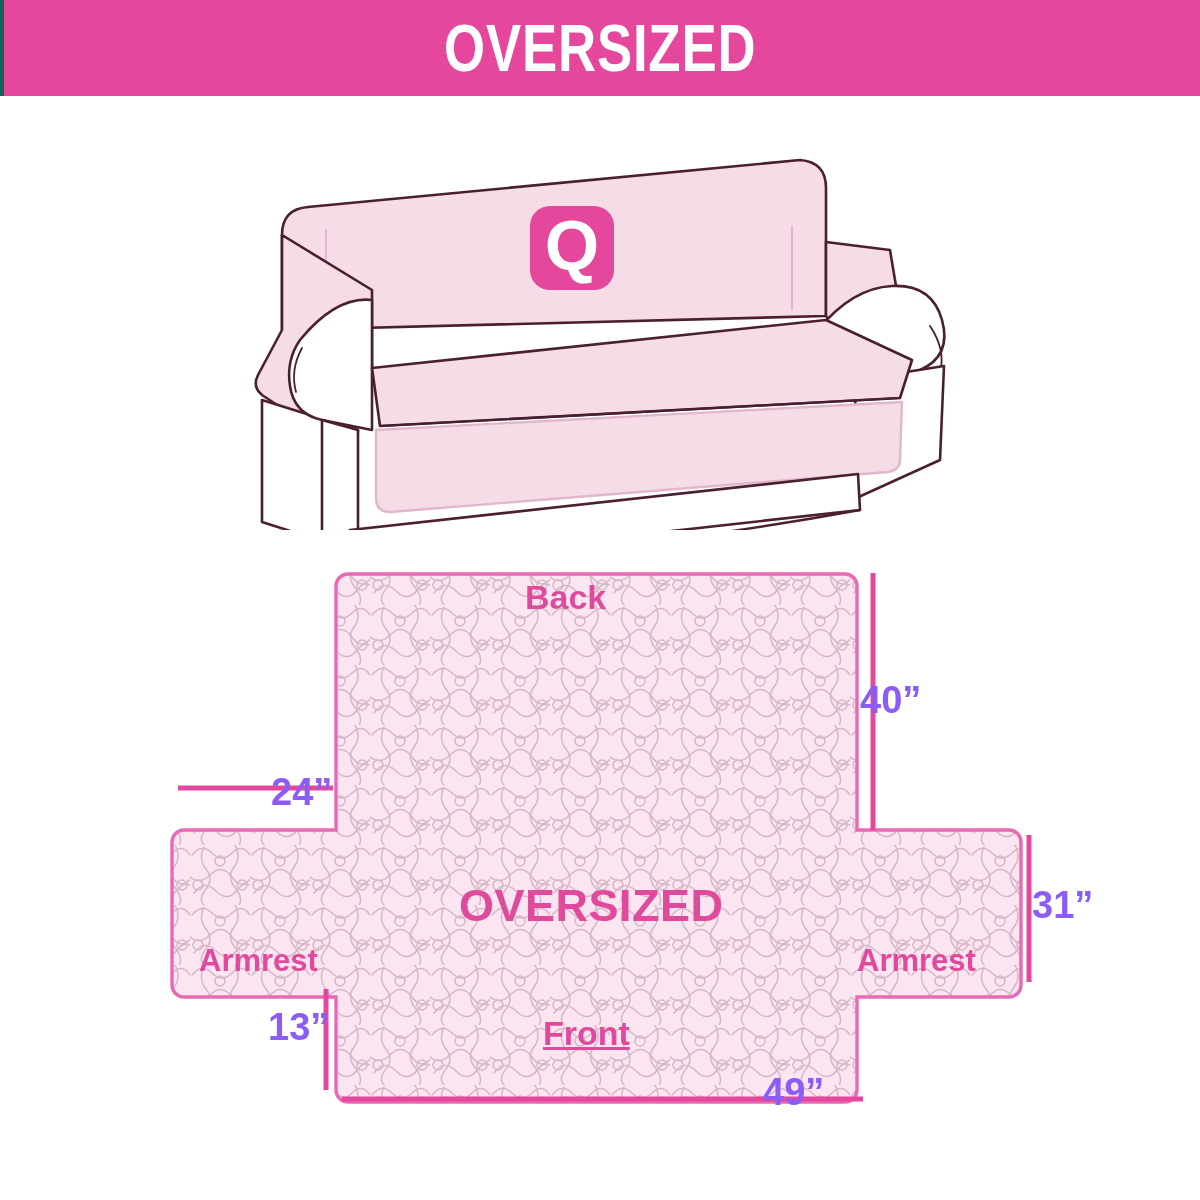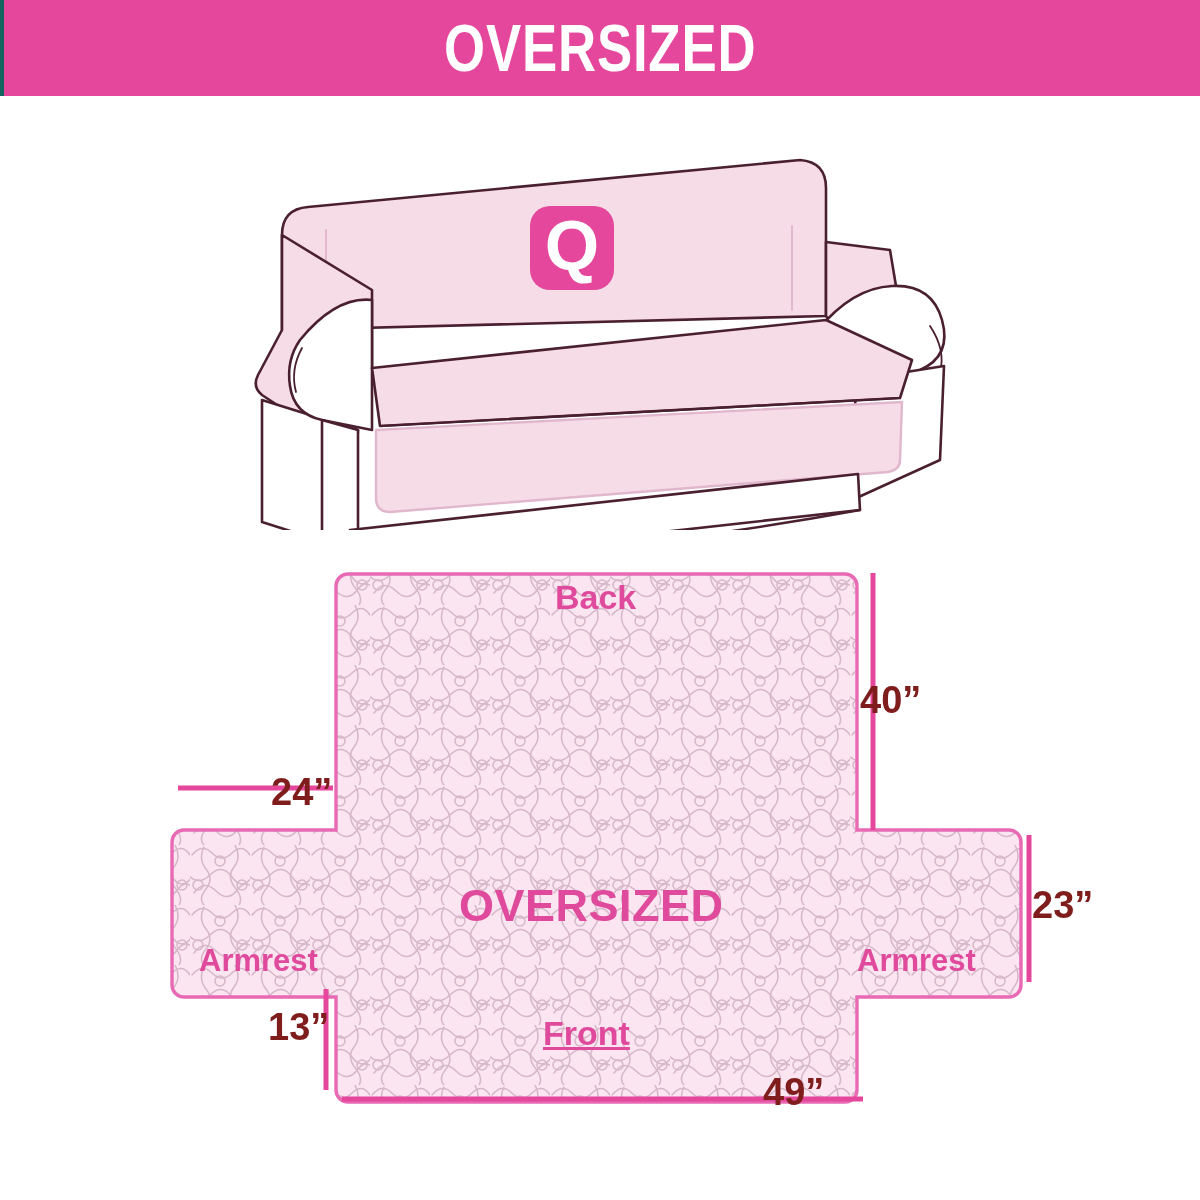--- a/index.html
+++ b/index.html
@@ -57,28 +57,28 @@
   #cover-diagram svg{display:block;width:950px;height:580px;}
 
   .diagram-label{
     position:absolute;
     color:#e04a9c;
     font-weight:bold;
     line-height:1;
     white-space:nowrap;
     font-family:"Liberation Sans", sans-serif;
   }
-  #label-back{ left:555px; top:580px; font-size:34px; }
+  #label-back{ left:525px; top:580px; font-size:34px; }
   #label-front{ left:543px; top:1016px; font-size:34px;text-decoration:underline; }
   #label-armrest-left{ left:199px; top:945px; font-size:31px; }
   #label-armrest-right{ left:857px; top:945px; font-size:31px; }
   #label-oversized-center{ left:459px; top:883px; font-size:45px; letter-spacing:.5px; }
 
   .dim-label{
-    position:absolute;color:#7f1d1d;font-weight:bold;line-height:1;
+    position:absolute;color:#8b5cf6;font-weight:bold;line-height:1;
     white-space:nowrap;font-family:"Liberation Sans", sans-serif;font-size:38px;
   }
   #dim-40{ left:860px; top:681px; }
   #dim-23{ left:1032px; top:886px; }
   #dim-24{ left:243px; top:773px;margin-left:28px; }
   #dim-13{ left:268px; top:1008px; }
   #dim-78{ left:763px; top:1073px; }
 </style>
 </head>
 <body>
@@ -180,16 +180,16 @@
   </svg>
 </div>
 
 <div class="diagram-label" id="label-back">Back</div>
 <div class="diagram-label" id="label-front">Front</div>
 <div class="diagram-label" id="label-armrest-left">Armrest</div>
 <div class="diagram-label" id="label-armrest-right">Armrest</div>
 <div class="diagram-label" id="label-oversized-center">OVERSIZED</div>
 
 <div class="dim-label" id="dim-40">40”</div>
-<div class="dim-label" id="dim-23">23”</div>
+<div class="dim-label" id="dim-23">31”</div>
 <div class="dim-label" id="dim-24">24”</div>
 <div class="dim-label" id="dim-13">13”</div>
 <div class="dim-label" id="dim-78">49”</div>
 
 </body></html>

